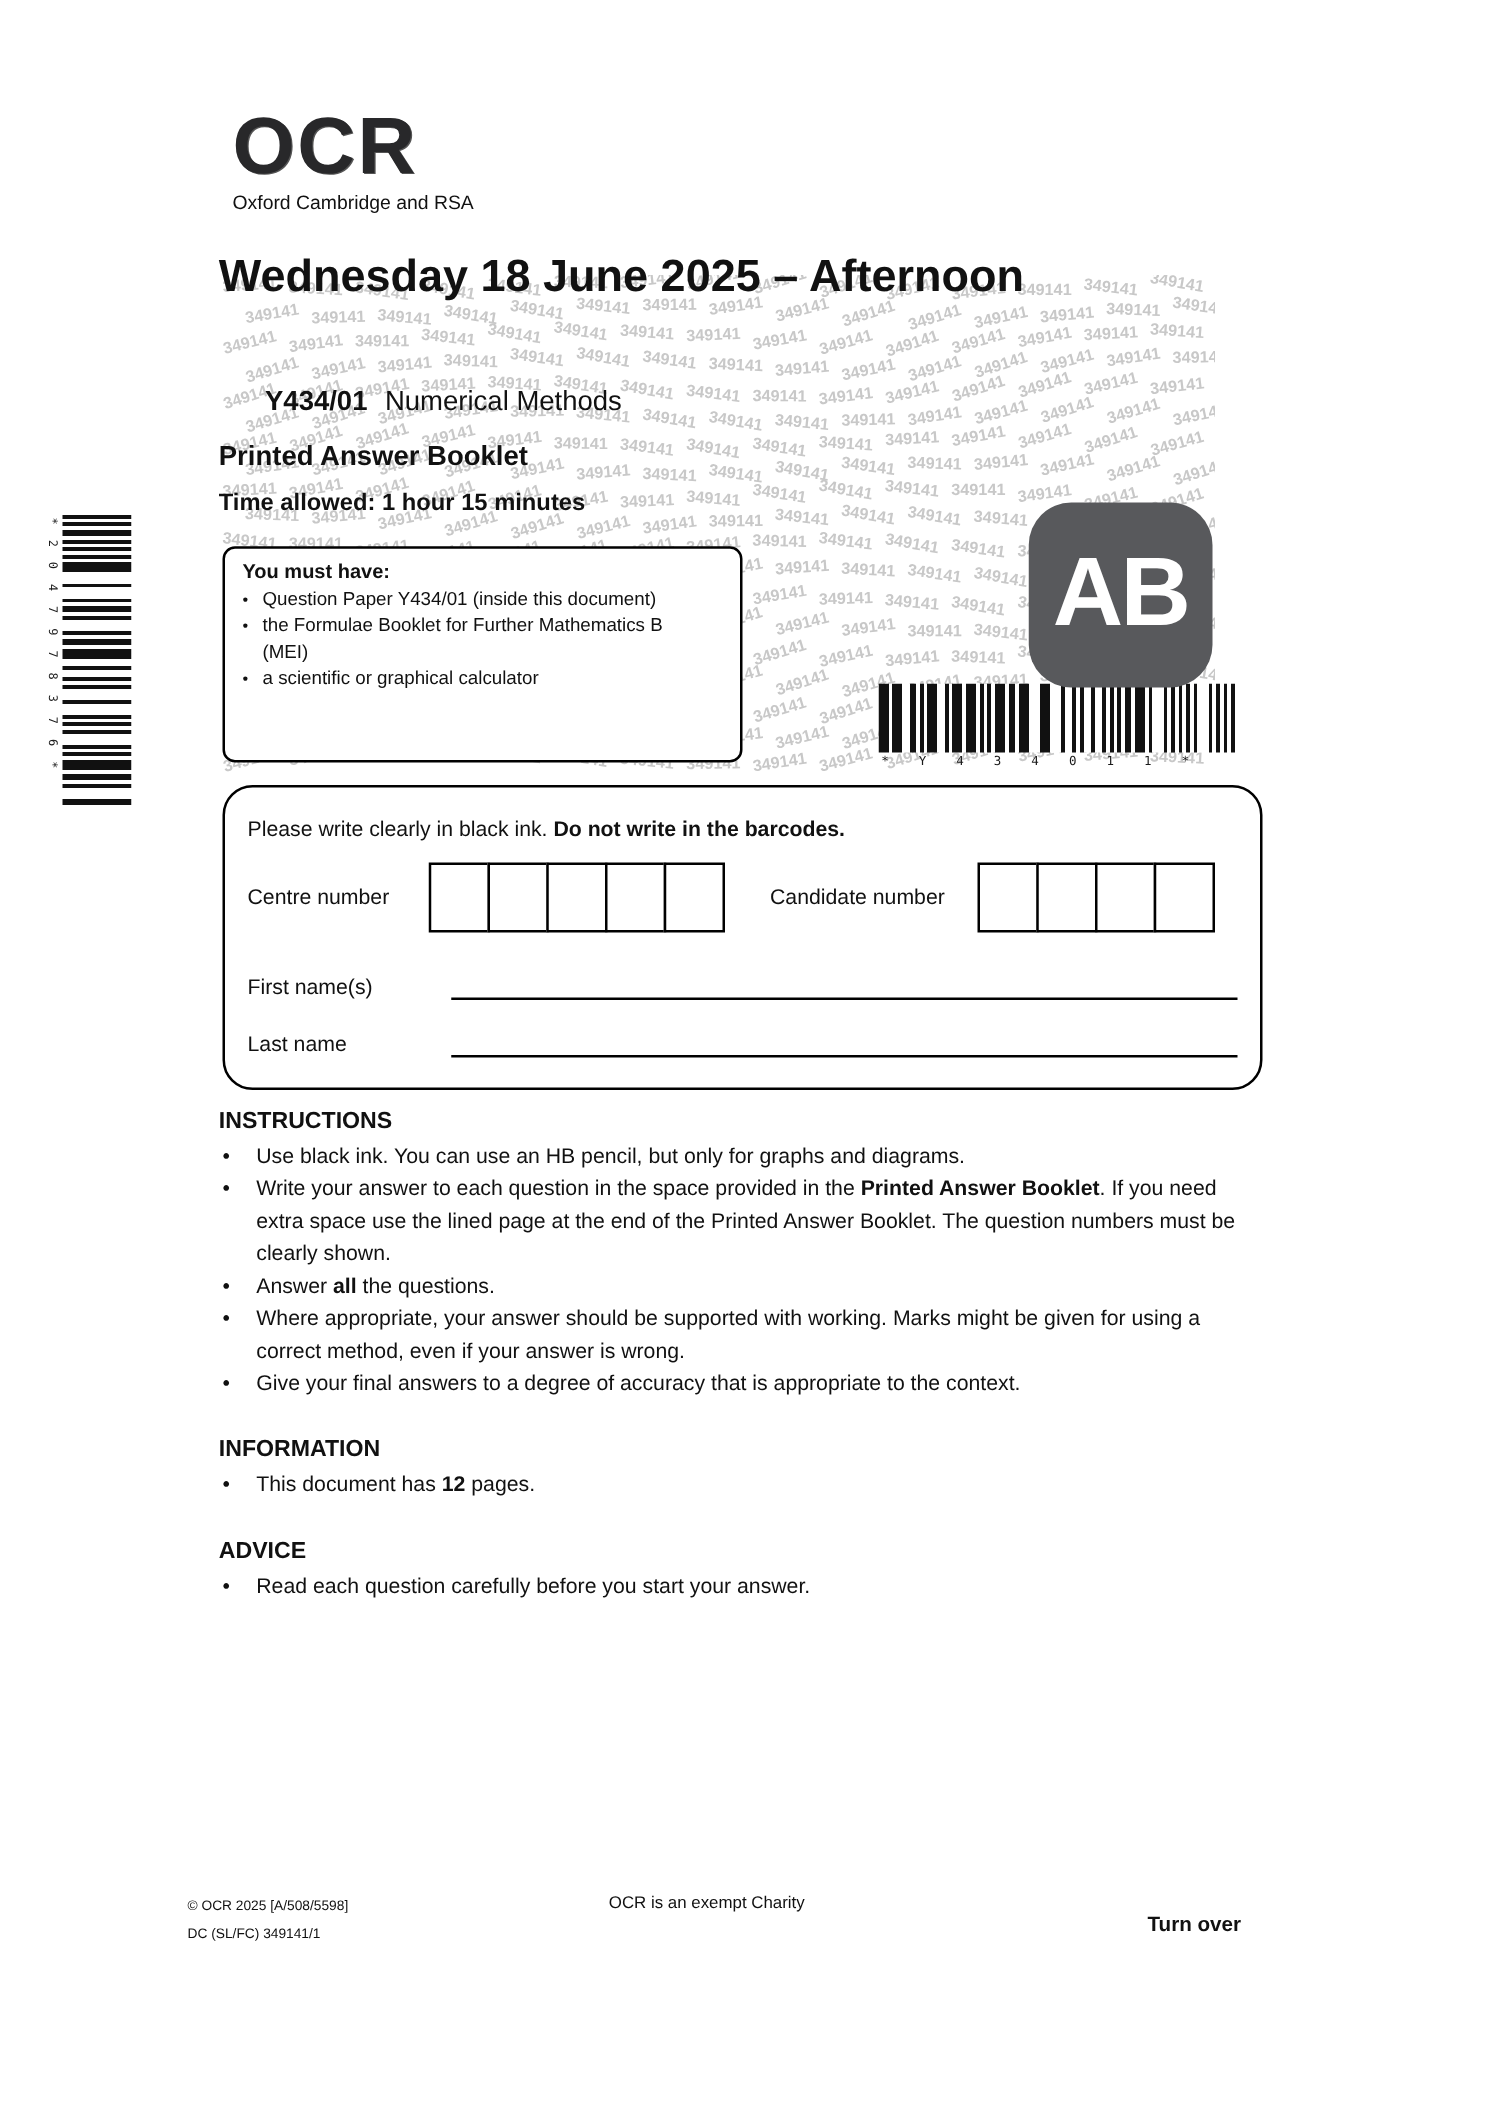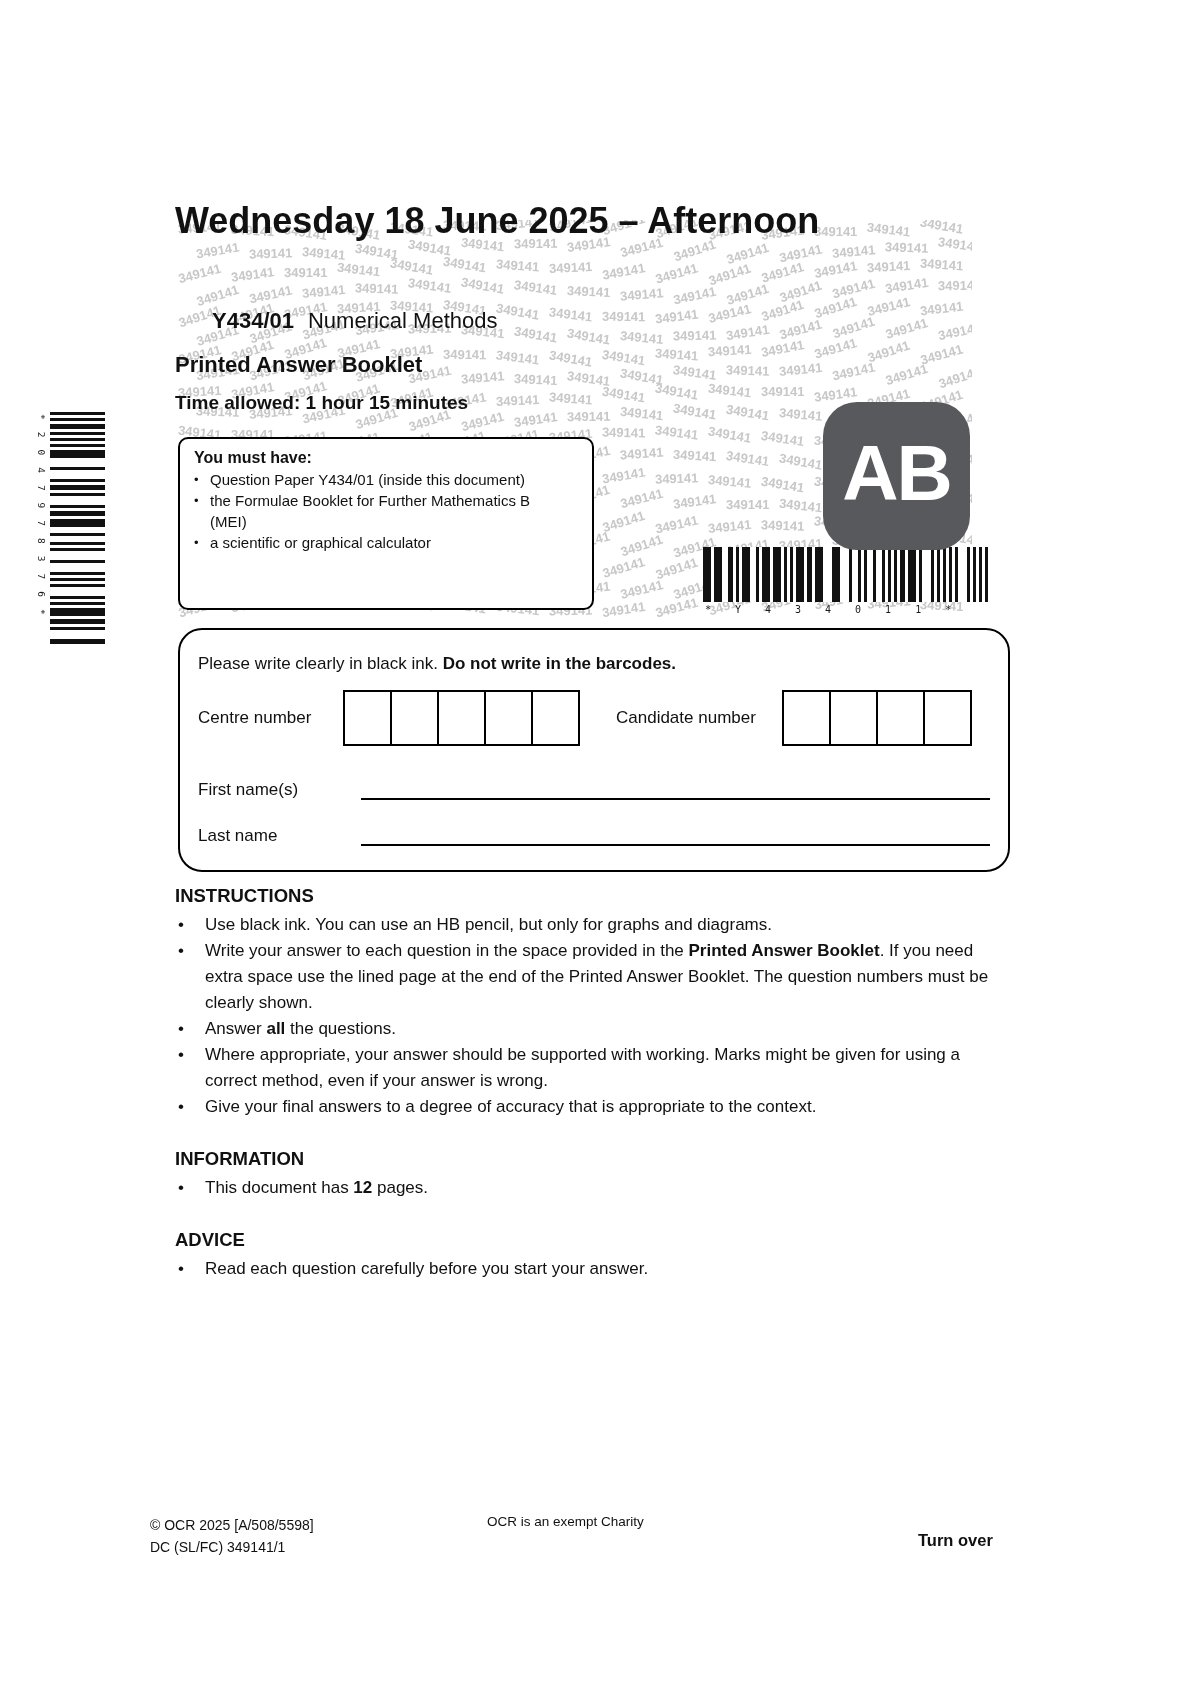--- a/index.html
+++ b/index.html
@@ -55,21 +55,21 @@
   .name-line{flex:1;border-bottom:2px solid #000;height:22px;}
   
   .text-sections{left:175px;top:884px;width:838px;font-size:17px;line-height:26px;}
   .text-sections h3{margin:0;font-size:18.5px;line-height:24px;}
   .text-sections h3.gap{margin-top:27px;}
   ul.bullets{list-style:none;margin:4px 0 0 0;padding:0;}
   ul.bullets li{display:flex;}
   ul.bullets .marker{flex:0 0 30px;padding-left:3px;box-sizing:border-box;}
   ul.bullets .li-body{flex:1;}
   
-  .footer-left{left:150px;top:1514px;font-size:14px;line-height:22px;}
+  .footer-left{left:150px;top:1514px;font-size:11px;line-height:22px;}
   .footer-center{left:487px;top:1514px;font-size:13.5px;}
   .turn-over{left:918px;top:1531px;font-size:16.5px;font-weight:bold;}
 </style>
 </head>
 <body>
 
 <div class="page">
 
   <div id="wm" style="color: rgb(200, 200, 200);">
       <span style="left: 0px; top: 0px; transform: rotate(-4deg);">349141</span>
@@ -352,20 +352,24 @@
       <span style="left: 371px; top: 382.86px; transform: rotate(-1.10337deg);">349141</span>
       <span style="left: 424px; top: 382.474px; transform: rotate(-8.68983deg);">349141</span>
       <span style="left: 477px; top: 379.984px; transform: rotate(-14.893deg);">349141</span>
       <span style="left: 530px; top: 376.56px; transform: rotate(-17.8833deg);">349141</span>
       <span style="left: 583px; top: 373.814px; transform: rotate(-16.7787deg);">349141</span>
       <span style="left: 636px; top: 373.037px; transform: rotate(-11.905deg);">349141</span>
       <span style="left: 689px; top: 374.593px; transform: rotate(-4.69971deg);">349141</span>
       <span style="left: 742px; top: 377.752px; transform: rotate(2.71196deg);">349141</span>
     </div>
 
+  <div class="abs" style="left:186px;top:84px;">
+    <div class="logo-text">OCR</div>
+    <div class="logo-sub">Oxford Cambridge and RSA</div>
+  </div>
 
   <div class="abs h-title" style="left:175px;top:200px;">Wednesday 18 June 2025 – Afternoon</div>
   <div class="abs h-paper" style="left:175px;top:308px;">
     <span class="code">Y434/01</span><span>Numerical Methods</span>
   </div>
   <div class="abs h-booklet" style="left:175px;top:352px;">Printed Answer Booklet</div>
   <div class="abs h-time" style="left:175px;top:392px;">Time allowed: 1 hour 15 minutes</div>
 
   <div class="abs barcode-side" id="barcode-side" style="background: linear-gradient(rgb(17, 17, 17) 0px, rgb(17, 17, 17) 3px, rgb(255, 255, 255) 3px, rgb(255, 255, 255) 6px, rgb(17, 17, 17) 6px, rgb(17, 17, 17) 9px, rgb(255, 255, 255) 9px, rgb(255, 255, 255) 12px, rgb(17, 17, 17) 12px, rgb(17, 17, 17) 17px, rgb(255, 255, 255) 17px, rgb(255, 255, 255) 20px, rgb(17, 17, 17) 20px, rgb(17, 17, 17) 23px, rgb(255, 255, 255) 23px, rgb(255, 255, 255) 26px, rgb(17, 17, 17) 26px, rgb(17, 17, 17) 29px, rgb(255, 255, 255) 29px, rgb(255, 255, 255) 32px, rgb(17, 17, 17) 32px, rgb(17, 17, 17) 35px, rgb(255, 255, 255) 35px, rgb(255, 255, 255) 38px, rgb(17, 17, 17) 38px, rgb(17, 17, 17) 46px, rgb(255, 255, 255) 46px, rgb(255, 255, 255) 55px, rgb(17, 17, 17) 55px, rgb(17, 17, 17) 58px, rgb(255, 255, 255) 58px, rgb(255, 255, 255) 67px, rgb(17, 17, 17) 67px, rgb(17, 17, 17) 70px, rgb(255, 255, 255) 70px, rgb(255, 255, 255) 73px, rgb(17, 17, 17) 73px, rgb(17, 17, 17) 78px, rgb(255, 255, 255) 78px, rgb(255, 255, 255) 81px, rgb(17, 17, 17) 81px, rgb(17, 17, 17) 84px, rgb(255, 255, 255) 84px, rgb(255, 255, 255) 93px, rgb(17, 17, 17) 93px, rgb(17, 17, 17) 96px, rgb(255, 255, 255) 96px, rgb(255, 255, 255) 99px, rgb(17, 17, 17) 99px, rgb(17, 17, 17) 104px, rgb(255, 255, 255) 104px, rgb(255, 255, 255) 107px, rgb(17, 17, 17) 107px, rgb(17, 17, 17) 115px, rgb(255, 255, 255) 115px, rgb(255, 255, 255) 121px, rgb(17, 17, 17) 121px, rgb(17, 17, 17) 124px, rgb(255, 255, 255) 124px, rgb(255, 255, 255) 130px, rgb(17, 17, 17) 130px, rgb(17, 17, 17) 133px, rgb(255, 255, 255) 133px, rgb(255, 255, 255) 136px, rgb(17, 17, 17) 136px, rgb(17, 17, 17) 139px, rgb(255, 255, 255) 139px, rgb(255, 255, 255) 148px, rgb(17, 17, 17) 148px, rgb(17, 17, 17) 151px, rgb(255, 255, 255) 151px, rgb(255, 255, 255) 160px, rgb(17, 17, 17) 160px, rgb(17, 17, 17) 163px, rgb(255, 255, 255) 163px, rgb(255, 255, 255) 166px, rgb(17, 17, 17) 166px, rgb(17, 17, 17) 169px, rgb(255, 255, 255) 169px, rgb(255, 255, 255) 172px, rgb(17, 17, 17) 172px, rgb(17, 17, 17) 175px, rgb(255, 255, 255) 175px, rgb(255, 255, 255) 184px, rgb(17, 17, 17) 184px, rgb(17, 17, 17) 187px, rgb(255, 255, 255) 187px, rgb(255, 255, 255) 190px, rgb(17, 17, 17) 190px, rgb(17, 17, 17) 193px, rgb(255, 255, 255) 193px, rgb(255, 255, 255) 196px, rgb(17, 17, 17) 196px, rgb(17, 17, 17) 204px, rgb(255, 255, 255) 204px, rgb(255, 255, 255) 207px, rgb(17, 17, 17) 207px, rgb(17, 17, 17) 212px, rgb(255, 255, 255) 212px, rgb(255, 255, 255) 215px, rgb(17, 17, 17) 215px, rgb(17, 17, 17) 218px, rgb(255, 255, 255) 218px, rgb(255, 255, 255) 227px, rgb(17, 17, 17) 227px, rgb(17, 17, 17) 232px, rgb(255, 255, 255) 232px, rgb(255, 255, 255) 241px);"></div>
   <div class="abs barcode-side-caption">*2047978376*</div>

